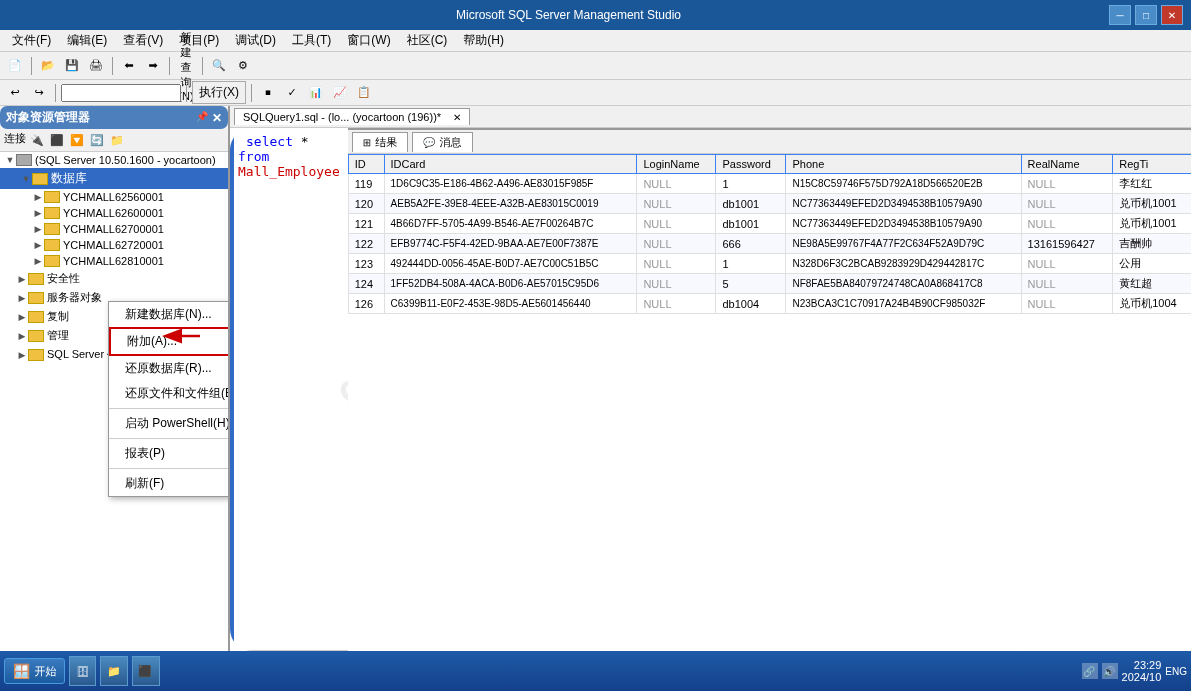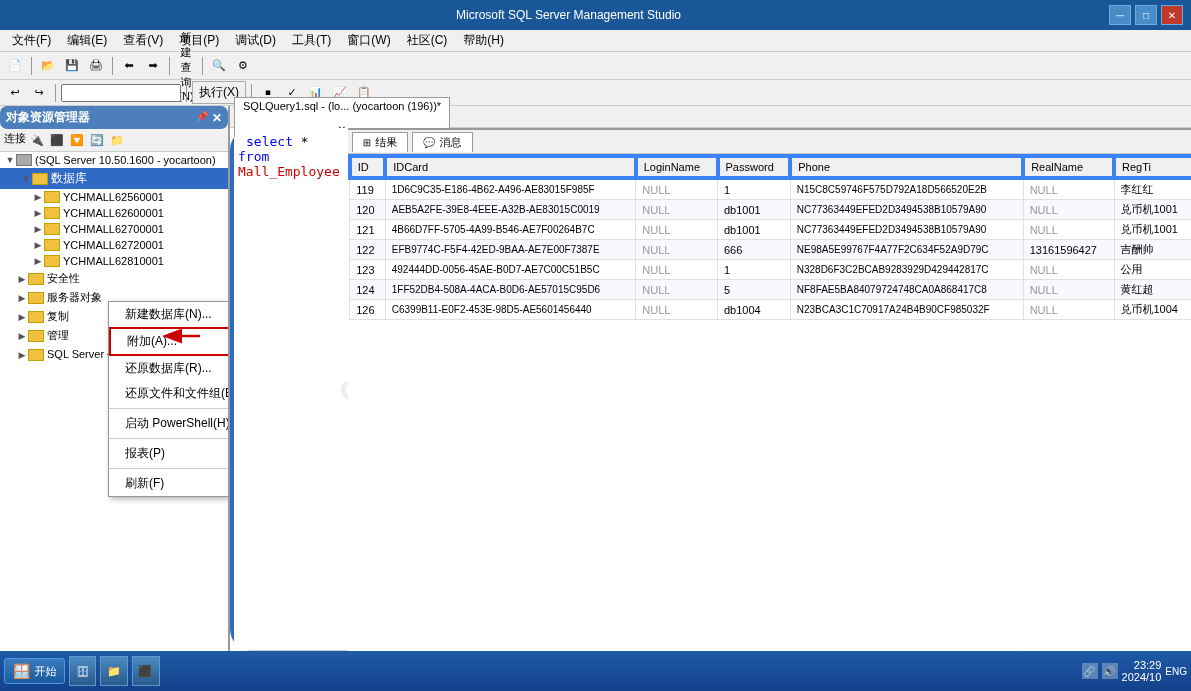--- a/index.html
+++ b/index.html
@@ -105,21 +105,21 @@
     .sql-panel {
       flex: 1; display: flex; flex-direction: column; background: #fff;
     }
     .sql-tab-bar {
       background: #f0f0f0; height: 22px; display: flex; align-items: center;
       border-bottom: 1px solid #ccc; padding: 0 4px;
     }
     .sql-tab {
       background: white; border: 1px solid #999; border-bottom: none;
       padding: 2px 8px; font-size: 11px; cursor: pointer; color: #000;
-      display: flex; align-items: center; gap: 12px; flex-direction: column;
+      display: flex; align-items: center; gap: 12px;
     }
     .sql-editor {
       flex: 1; padding: 6px 8px; font-family: Consolas, monospace; font-size: 13px;
       overflow: auto; background: white; color: #000; position: relative;
     }
     .sql-line-indicator {
       position: absolute; left: 0; top: 6px; width: 4px; bottom: 0;
       background: #316ac5;
     }
     .sql-keyword { color: #0000ff; }
@@ -138,21 +138,21 @@
       background: white; border: 1px solid #999; border-bottom: none;
       padding: 2px 10px; font-size: 11px; cursor: pointer;
       display: flex; align-items: center; gap: 4px;
     }
     .results-tab-icon { font-size: 10px; }
     .results-table-container { flex: 1; overflow: auto; }
     .results-table {
       border-collapse: collapse; font-size: 11px; width: 100%; min-width: 900px;
     }
     .results-table th {
-      background: #f0f0f0; border: 4px solid #3b82f6; padding: 3px 6px;
+      background: #f0f0f0; border: 1px solid #3b82f6; padding: 3px 6px;
       text-align: left; font-weight: normal; white-space: nowrap; position: sticky; top: 0;
     }
     .results-table td {
       border: 1px solid #e0e0e0; padding: 2px 6px; white-space: nowrap;
     }
     .results-table tr:nth-child(even) td { background: #f8f8ff; }
     .null-value { color: #999; }
 
     
     .status-bar {

